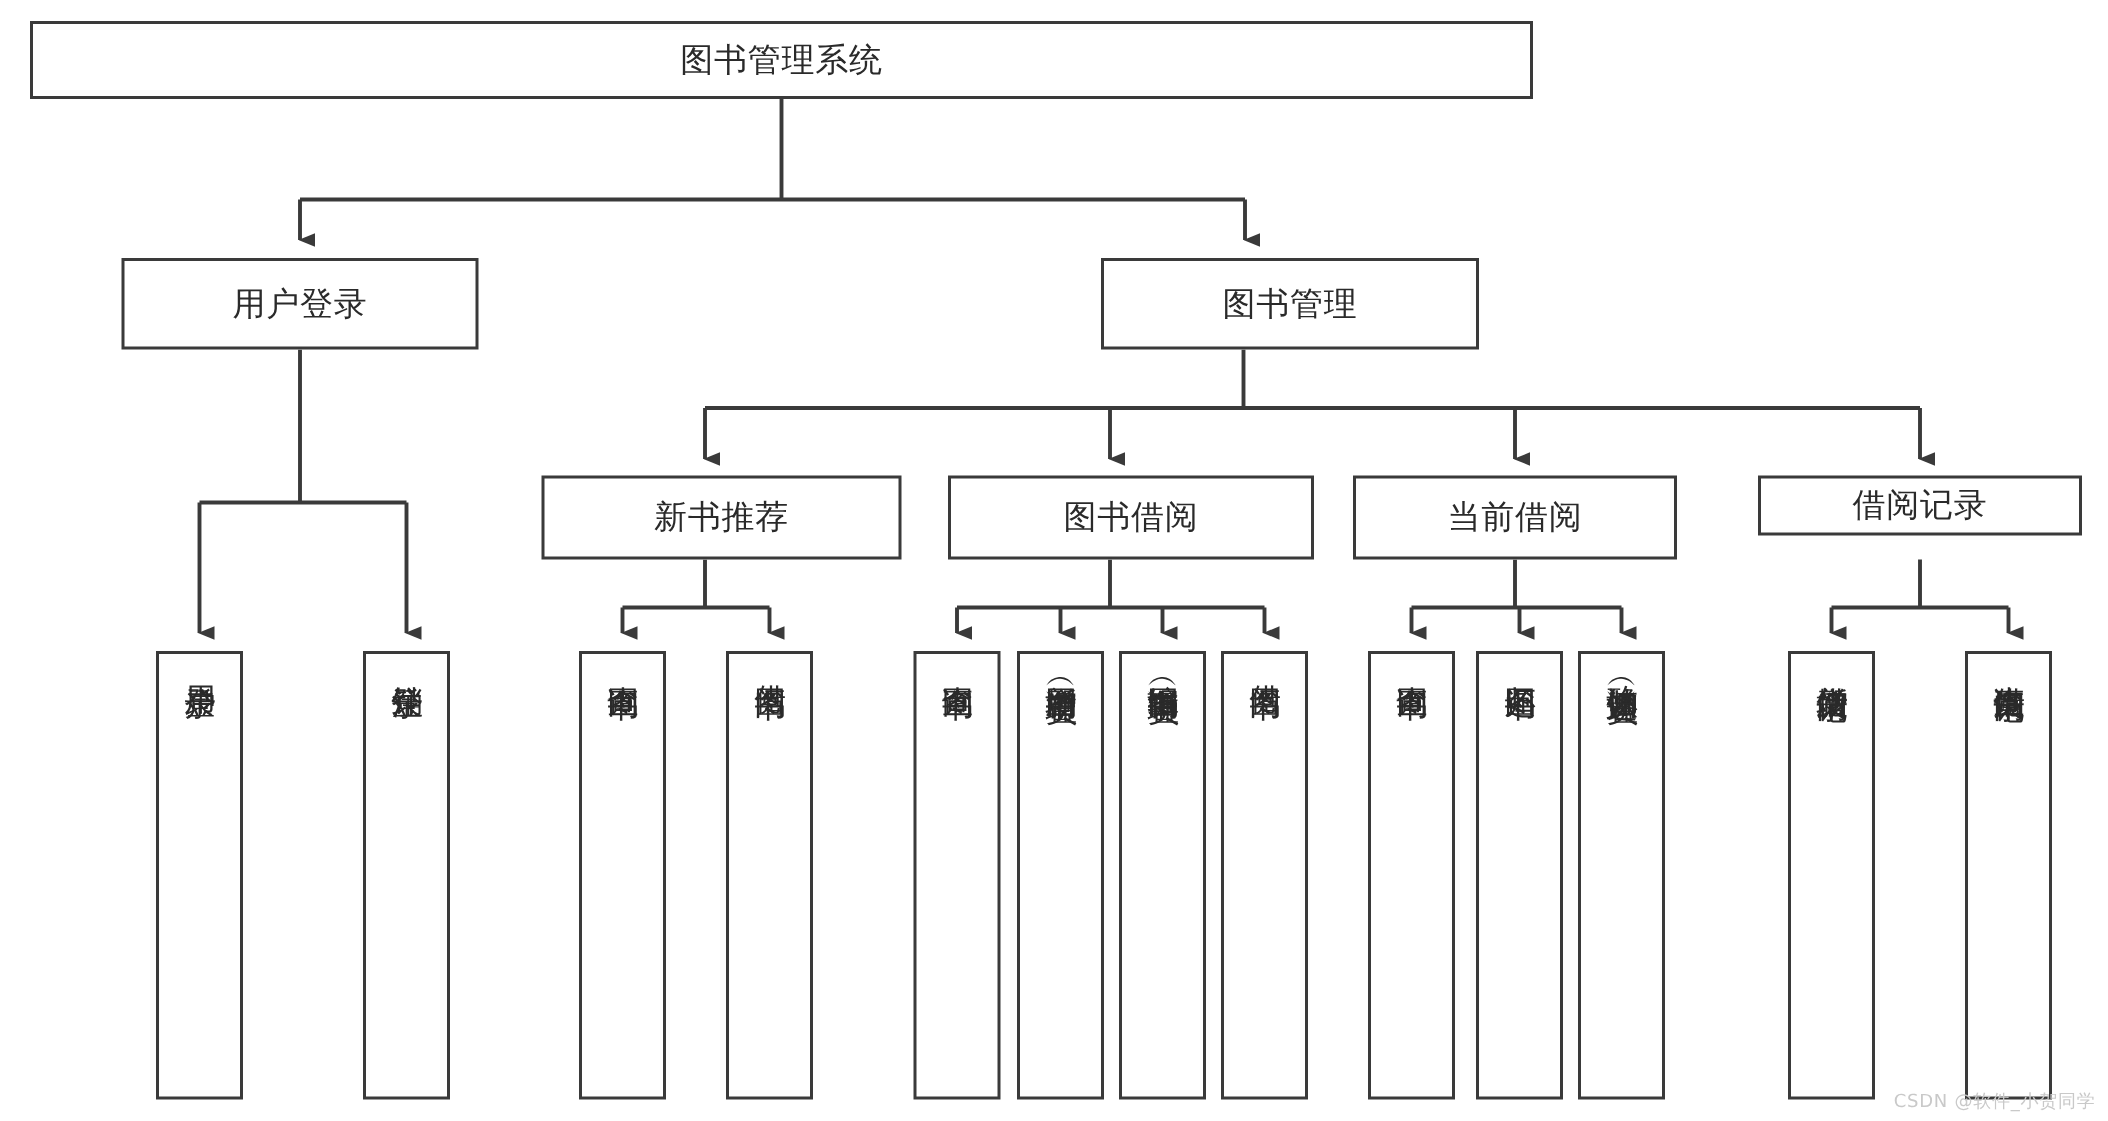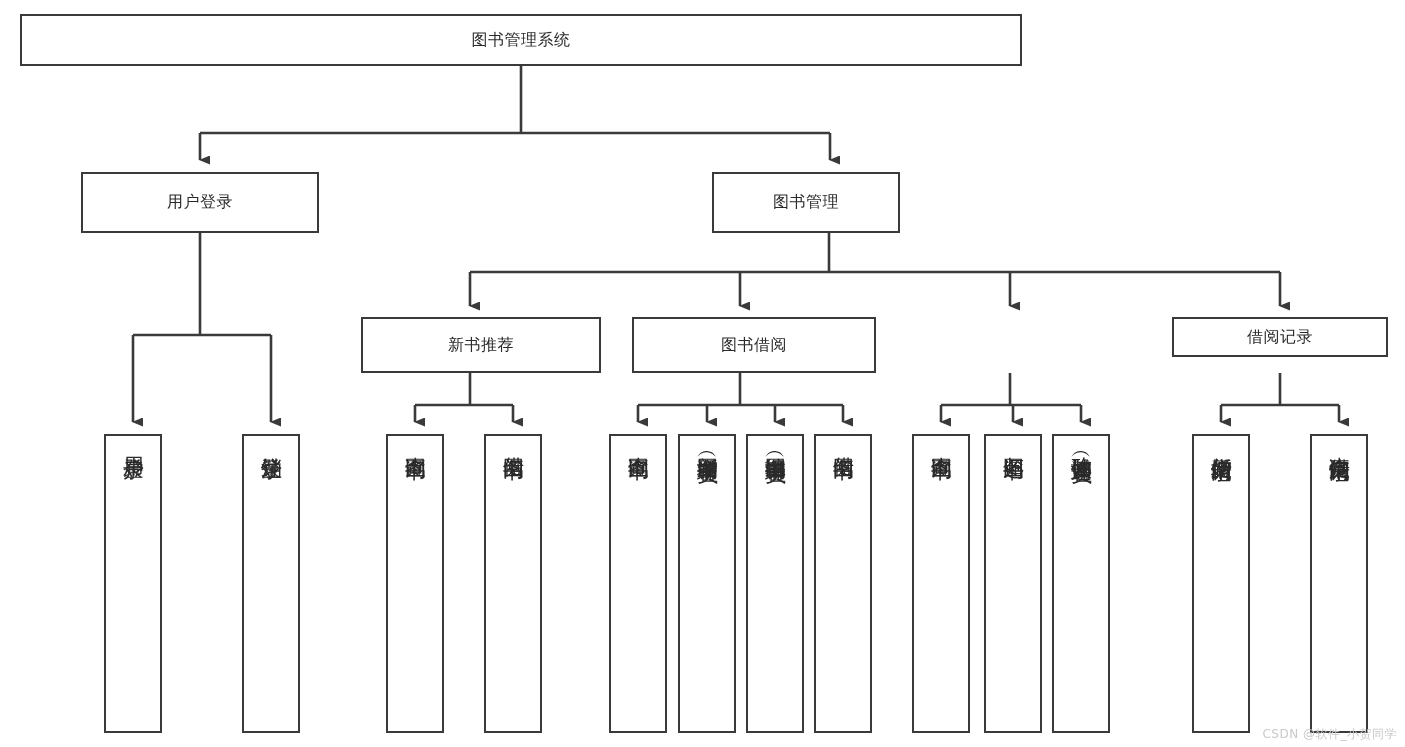--- a/index.html
+++ b/index.html
@@ -30,21 +30,21 @@
     position: absolute;
     box-sizing: border-box;
     background: #ffffff;
     border: 2px solid #3a3a3a;
     display: flex;
     align-items: center;
     justify-content: center;
     color: #2a2a2a;
   }
   .node.horizontal {
-    font-size: 16px;
+    font-size: 22px;
     letter-spacing: 0.5px;
   }
   .node.vertical {
     align-items: flex-start;
     justify-content: center;
     padding-top: 4px;
   }
   .node.vertical .node-label {
     writing-mode: vertical-rl;
     text-orientation: upright;
@@ -121,29 +121,32 @@
     </g>
   </svg>
 
   <div class="node horizontal" style="left:20px; top:14px; width:1002px; height:52px;">
     <span class="node-label">图书管理系统</span>
   </div>
 
   <div class="node horizontal" style="left:81px; top:172px; width:238px; height:61px;">
     <span class="node-label">用户登录</span>
   </div>
-  <div class="node horizontal" style="left:712px; top:172px; width:188px; height:61px;">
+  <div class="node horizontal" style="left:734px; top:172px; width:252px; height:61px;">
     <span class="node-label">图书管理</span>
   </div>
 
   <div class="node horizontal" style="left:361px; top:317px; width:240px; height:56px;">
     <span class="node-label">新书推荐</span>
   </div>
   <div class="node horizontal" style="left:632px; top:317px; width:244px; height:56px;">
     <span class="node-label">图书借阅</span>
+  </div>
+  <div class="node horizontal" style="left:902px; top:317px; width:216px; height:56px;">
+    <span class="node-label">当前借阅</span>
   </div>
   <div class="node horizontal" style="left:1172px; top:317px; width:216px; height:40px;">
     <span class="node-label">借阅记录</span>
   </div>
 
   <div class="node vertical" style="left:104px; top:434px; width:58px; height:299px;">
     <span class="node-label">用户登录</span>
   </div>
   <div class="node vertical" style="left:242px; top:434px; width:58px; height:299px;">
     <span class="node-label">注销登录</span>

